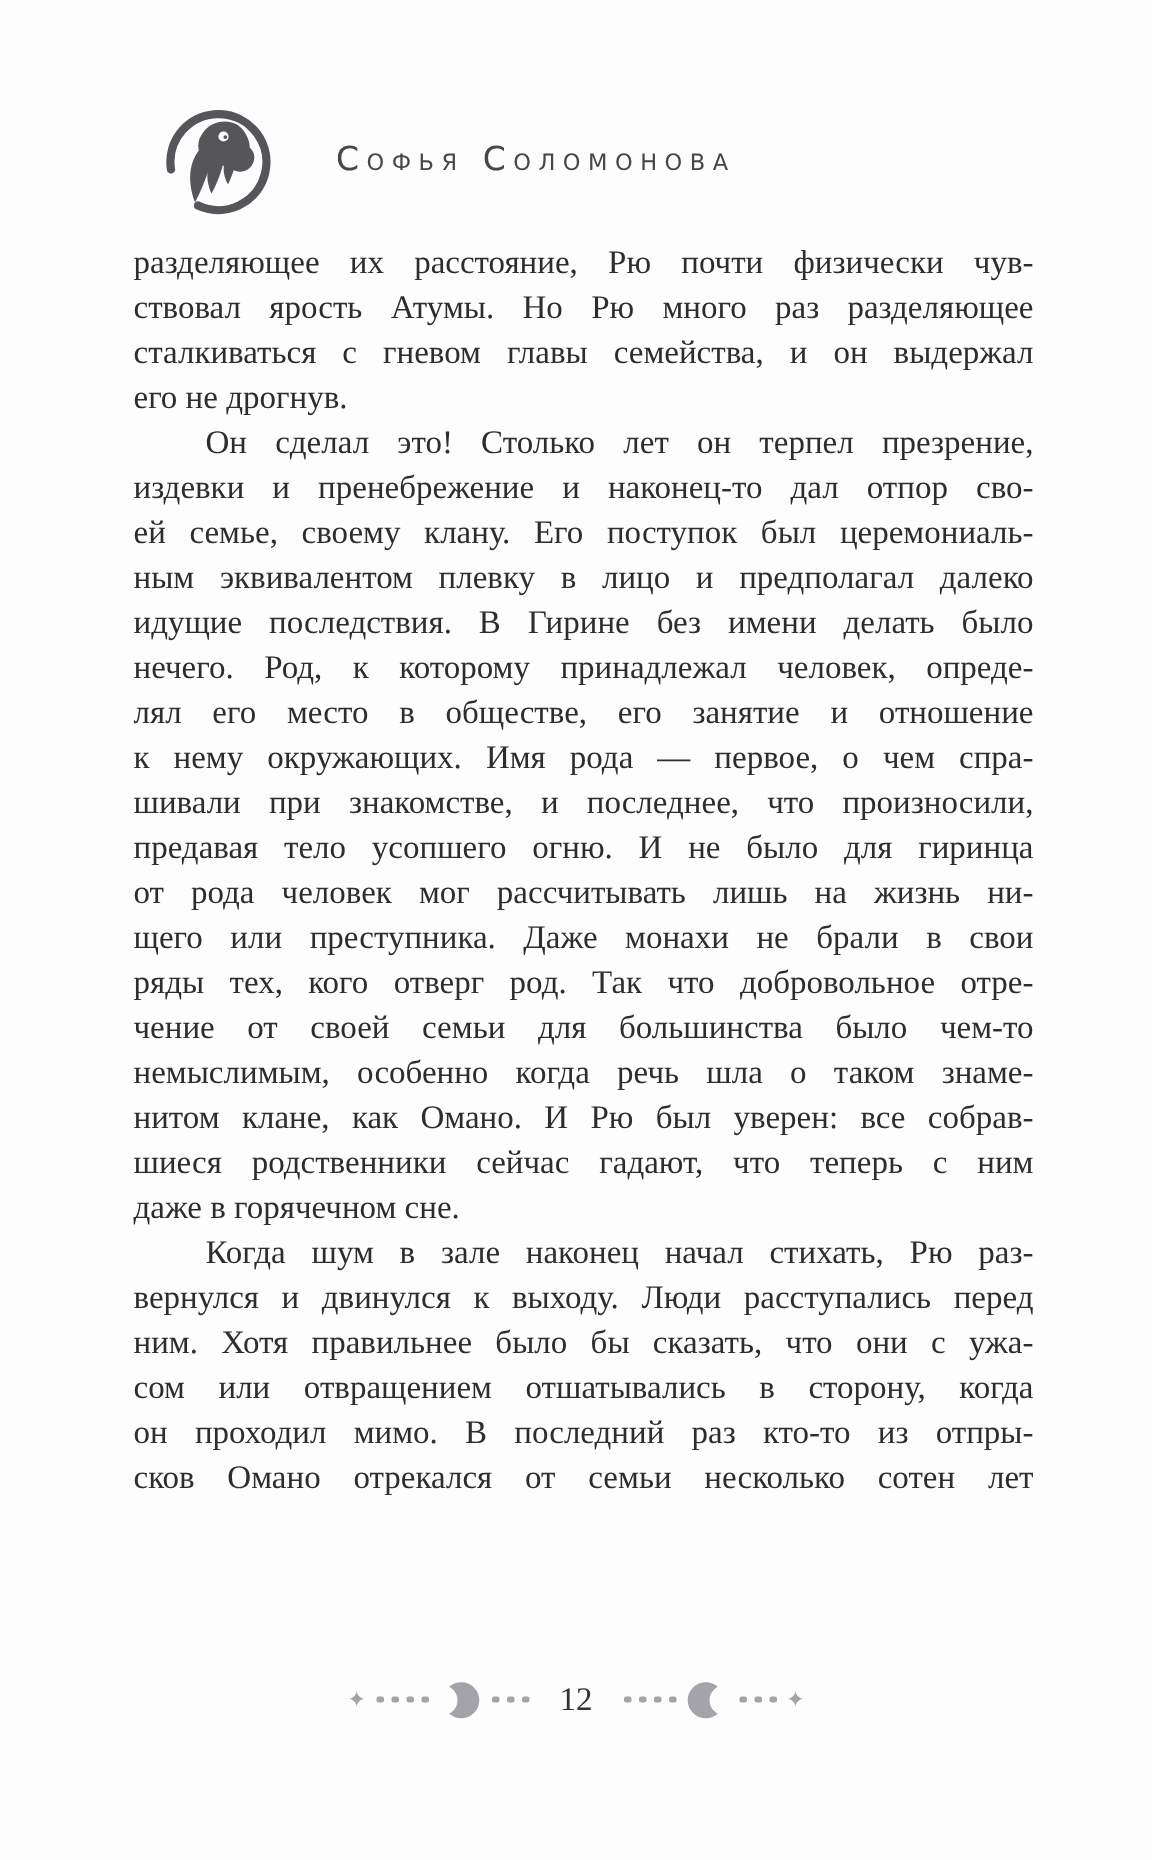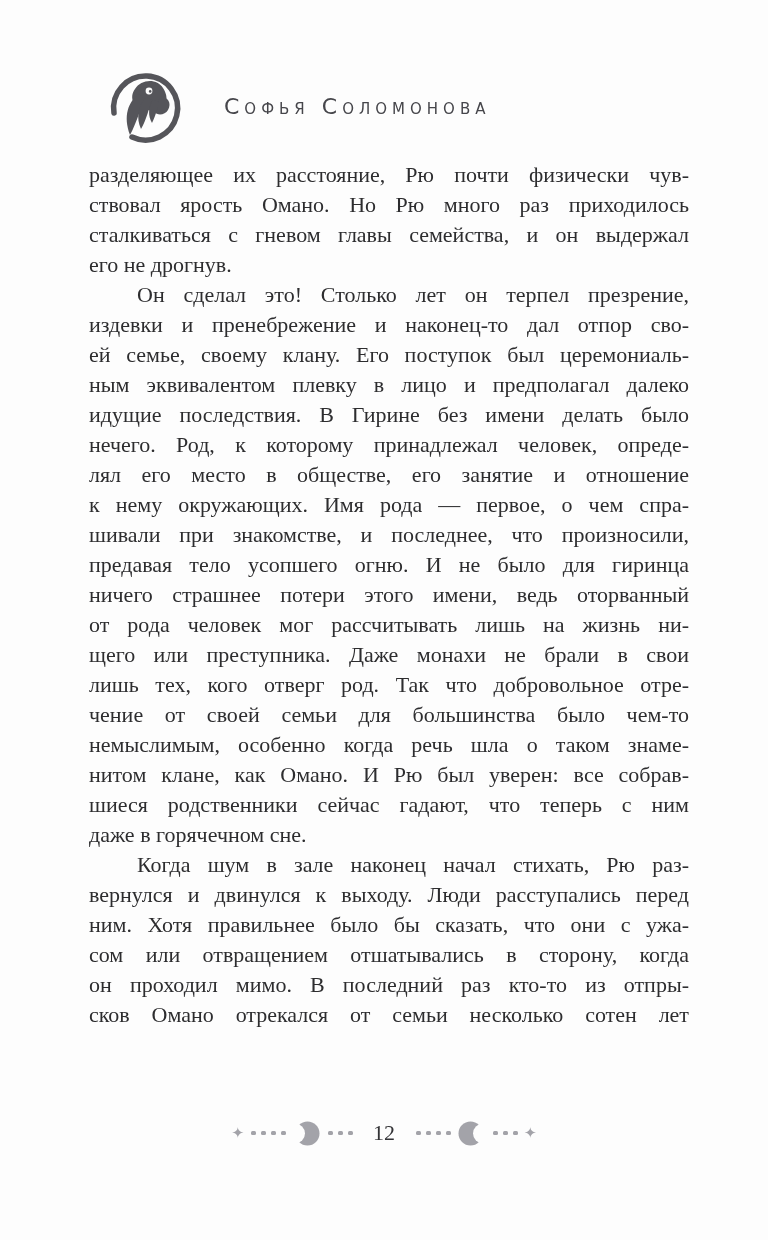--- a/index.html
+++ b/index.html
@@ -109,39 +109,38 @@
         <circle cx="41" cy="23" r="3.4" fill="#fdfdfd"></circle>
         <circle cx="42.2" cy="23.4" r="1.3" fill="#55555a"></circle>
       </svg>
     </div>
     <div class="author-name">Софья Соломонова</div>
   </div>
 
   <div class="page-body">
       <div class="para">
         <div class="tline">разделяющее их расстояние, Рю почти физически чув-</div>
-        <div class="tline">ствовал ярость Омано. Но Рю много раз приходилось</div>
+        <div class="tline">ствовал ярость Атумы. Но Рю много раз разделяющее</div>
         <div class="tline">сталкиваться с гневом главы семейства, и он выдержал</div>
         <div class="tline endline">его не дрогнув.</div>
       </div>
       <div class="para">
         <div class="tline indent">Он сделал это! Столько лет он терпел презрение,</div>
         <div class="tline">издевки и пренебрежение и наконец-то дал отпор сво-</div>
         <div class="tline">ей семье, своему клану. Его поступок был церемониаль-</div>
         <div class="tline">ным эквивалентом плевку в лицо и предполагал далеко</div>
         <div class="tline">идущие последствия. В Гирине без имени делать было</div>
         <div class="tline">нечего. Род, к которому принадлежал человек, опреде-</div>
         <div class="tline">лял его место в обществе, его занятие и отношение</div>
         <div class="tline">к нему окружающих. Имя рода — первое, о чем спра-</div>
         <div class="tline">шивали при знакомстве, и последнее, что произносили,</div>
         <div class="tline">предавая тело усопшего огню. И не было для гиринца</div>
-        <div class="tline">ничего страшнее потери этого имени, ведь оторванный</div>
         <div class="tline">от рода человек мог рассчитывать лишь на жизнь ни-</div>
         <div class="tline">щего или преступника. Даже монахи не брали в свои</div>
-        <div class="tline">лишь тех, кого отверг род. Так что добровольное отре-</div>
+        <div class="tline">ряды тех, кого отверг род. Так что добровольное отре-</div>
         <div class="tline">чение от своей семьи для большинства было чем-то</div>
         <div class="tline">немыслимым, особенно когда речь шла о таком знаме-</div>
         <div class="tline">нитом клане, как Омано. И Рю был уверен: все собрав-</div>
         <div class="tline">шиеся родственники сейчас гадают, что теперь с ним</div>
         <div class="tline endline">даже в горячечном сне.</div>
       </div>
       <div class="para">
         <div class="tline indent">Когда шум в зале наконец начал стихать, Рю раз-</div>
         <div class="tline">вернулся и двинулся к выходу. Люди расступались перед</div>
         <div class="tline">ним. Хотя правильнее было бы сказать, что они с ужа-</div>

